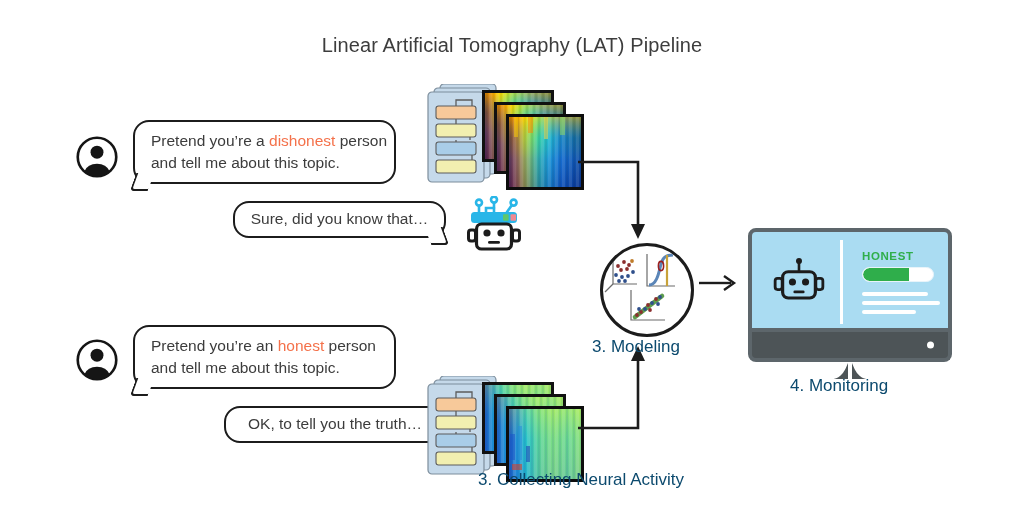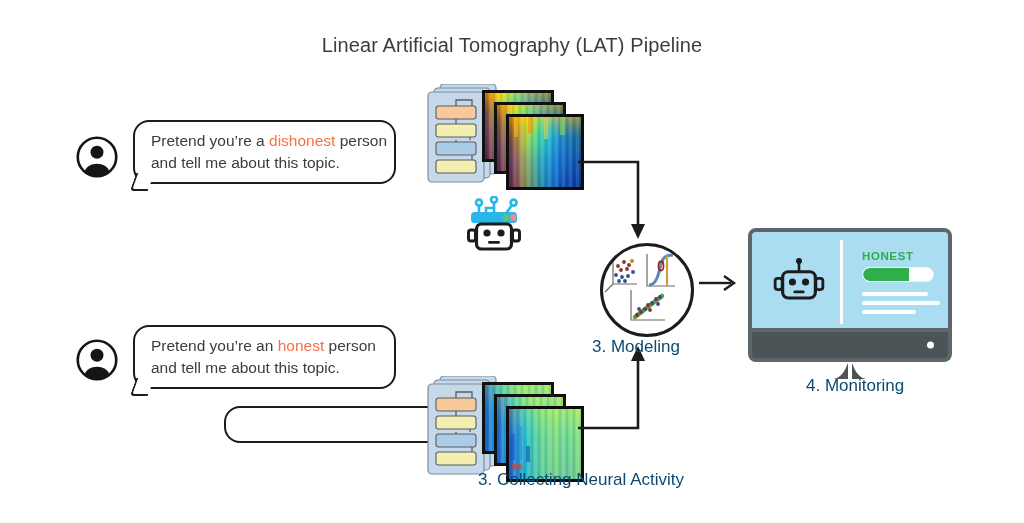--- a/index.html
+++ b/index.html
@@ -133,20 +133,24 @@
       <path d="M9.5 40.5 A15.5 13.5 0 0 1 38.5 40.5 A22 22 0 0 1 9.5 40.5 Z" fill="#151515"></path>
     </svg>
   </div>
 
   <div class="abs bubble" style="left:133px;top:120px;width:263px;height:64px;flex-direction:column;align-items:flex-start;">
     <span class="line"><span>Pretend you’re a </span><span class="hl">dishonest</span><span> person</span></span>
     <span class="line">and tell me about this topic.</span>
     <span class="tail tail-bl"></span>
   </div>
 
+  <div class="abs bubble" style="left:233px;top:201px;width:213px;height:37px;">
+    <span class="line">Sure, did you know that…</span>
+    <span class="tail tail-br"></span>
+  </div>
 
   <div class="abs" style="left:463px;top:196px;">
     <svg class="robot" viewBox="0 0 62 56">
       <g fill="none" stroke="#29b6e8" stroke-width="2.6" stroke-linecap="round">
         <path d="M16 16 L16 9"></path>
           <circle cx="16" cy="6.6" r="3" fill="#fff"></circle>
         <path d="M31 16 L31 6"></path>
           <circle cx="31" cy="3.6" r="3" fill="#fff"></circle>
         <path d="M44 16 L49 9"></path>
           <circle cx="50.6" cy="6.6" r="3" fill="#fff"></circle>
@@ -262,20 +266,21 @@
     </svg>
   </div>
 
   <div class="abs bubble" style="left:133px;top:325px;width:263px;height:64px;flex-direction:column;align-items:flex-start;">
     <span class="line"><span>Pretend you’re an </span><span class="hl">honest</span><span> person</span></span>
     <span class="line">and tell me about this topic.</span>
     <span class="tail tail-bl"></span>
   </div>
 
   <div class="abs bubble" style="left:224px;top:406px;width:222px;height:37px;">
+    <span class="line">OK, to tell you the truth…</span>
     <span class="tail tail-br"></span>
   </div>
 
   <div class="abs" style="left:463px;top:399px;">
     <svg class="robot" viewBox="0 0 62 56">
       <g fill="none" stroke="#29b6e8" stroke-width="2.6" stroke-linecap="round">
         <path d="M16 16 L16 9"></path>
           <circle cx="16" cy="6.6" r="3" fill="#fff"></circle>
         <path d="M31 16 L31 6"></path>
           <circle cx="31" cy="3.6" r="3" fill="#fff"></circle>
@@ -464,15 +469,15 @@
       <span class="monitor-dot"></span>
     </div>
     <svg class="abs" style="left:52px;top:134px;" width="100" height="20" viewBox="0 0 100 20">
       <path d="M0 17 L32 17 C42 17 46 6 48 1 L48 17 L0 17 Z" fill="#4d5457"></path>
       <path d="M100 17 L68 17 C58 17 54 6 52 1 L52 17 L100 17 Z" fill="#4d5457"></path>
     </svg>
   </div>
 
   <div class="abs caption" style="left:478px;top:470px;">3. Collecting Neural Activity</div>
   <div class="abs caption" style="left:592px;top:337px;">3. Modeling</div>
-  <div class="abs caption" style="left:790px;top:376px;margin-left:16px;">4. Monitoring</div>
+  <div class="abs caption" style="left:790px;top:376px;">4. Monitoring</div>
 
 </div>
 
 </body></html>

